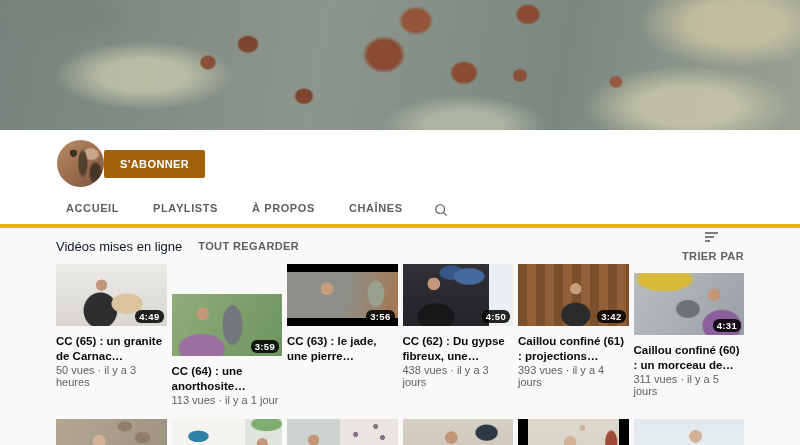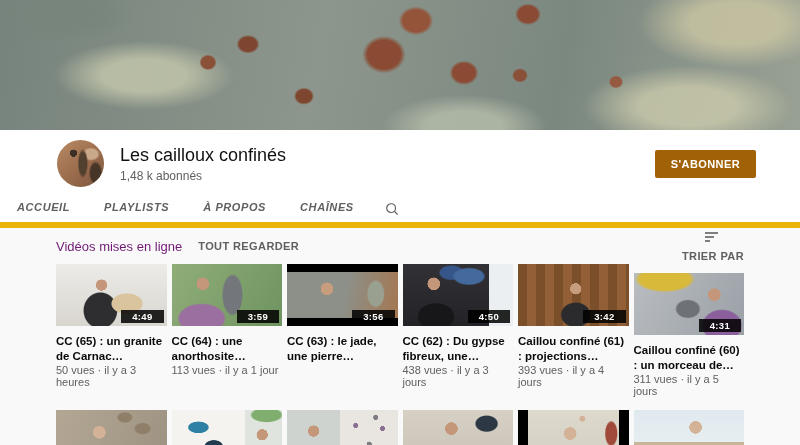--- a/index.html
+++ b/index.html
@@ -37,57 +37,57 @@
       radial-gradient(ellipse 9px 16px at 82% 70%, #473528 55%, rgba(71,53,40,0) 75%),
       linear-gradient(140deg, #b98a64, #9a6c4c 55%, #7a5440); }
   .channel-text { margin-left:16px; flex:1; }
   .channel-name { font-size:18px; color:#111; font-weight:400; line-height:22px; }
   .channel-subs { font-size:12px; color:#606060; margin-top:3px; }
   .subscribe-btn { background:#a16207; color:#fff; border:none; font-family:inherit;
     font-size:11px; font-weight:700; letter-spacing:.4px; padding:8px 16px; border-radius:2px;
     cursor:pointer; margin-right:20px; }
 
   
-  .tabstrip { display:flex; align-items:stretch; background:#fff;
-    border-bottom:6px solid #eab308; height:33px;font-style:italic; }
+  .tabstrip { display:flex; align-items:stretch; padding-left:49px; background:#fff;
+    border-bottom:4px solid #eab308; height:33px; }
   .tab { display:flex; align-items:center; padding:0 17px; font-size:11px; letter-spacing:.6px;
     color:#606060; font-weight:600; cursor:pointer; border-bottom:3px solid transparent; }
   .tab.active { color:#0f0f0f; border-bottom-color:#282828; }
   .tab-search { display:flex; align-items:center; padding:0 14px; cursor:pointer; }
 
   
   .content { background:#f9f9f9; height:282px; padding:0 56px; }
   .section-header { display:flex; align-items:center; height:36px; }
-  .uploads-title { font-size:13px; color:#701a75; font-weight:400; }
+  .uploads-title { font-size:13px; color:#0f172a; font-weight:400; }
   .watch-all { font-size:11px; color:#606060; font-weight:700; letter-spacing:.4px;
     margin-left:16px; cursor:pointer; }
   .sort { margin-left:auto; display:flex; align-items:center; gap:7px; cursor:pointer;flex-direction:column; }
   .sort-label { font-size:11px; color:#606060; font-weight:600; letter-spacing:.4px; }
 
   .grid { display:grid; grid-template-columns:repeat(6, 1fr); column-gap:5px; }
   .grid.row2 { margin-top:13px; }
   .card { width:100%; }
   .thumb { position:relative; width:100%; height:62px; background:#ccc; cursor:pointer; }
   .duration { position:absolute; right:3px; bottom:3px; background:rgba(0,0,0,.85); color:#fff;
-    font-size:9.5px; font-weight:700; padding:1px 11px; border-radius:0; letter-spacing:.3px; }
+    font-size:9.5px; font-weight:700; padding:1px 4px; border-radius:6px; letter-spacing:.3px; }
   .v-title { margin-top:8px; font-size:11.5px; line-height:15px; color:#0a0a0a; font-weight:700;
     display:-webkit-box; -webkit-line-clamp:2; -webkit-box-orient:vertical; overflow:hidden; cursor:pointer; }
   .v-meta { font-size:11px; color:#606060; }
 
   
   .t1 { background:
       radial-gradient(ellipse 26px 17px at 64% 64%, #d9c49e 58%, rgba(217,196,158,0) 62%),
       radial-gradient(ellipse 28px 30px at 40% 75%, #2e2e30 58%, rgba(46,46,48,0) 62%),
       radial-gradient(circle 8px at 41% 34%, #c4977a 68%, rgba(196,151,122,0) 72%),
       linear-gradient(180deg,#ecebe7,#d9d6d0); }
   .t2 { background:
       radial-gradient(ellipse 17px 34px at 55% 50%, #73767a 55%, rgba(115,118,122,0) 62%),
       radial-gradient(circle 9px at 28% 32%, #c4977a 68%, rgba(196,151,122,0) 72%),
       radial-gradient(ellipse 38px 24px at 27% 88%, #9b6fa0 58%, rgba(155,111,160,0) 64%),
-      linear-gradient(120deg,#90ad78,#6e9460); }
+      linear-gradient(120deg,#90ad78,#6e9460); margin-top: 30px; }
   .t3 { background:
       linear-gradient(180deg,#000 0 13%, rgba(0,0,0,0) 13% 87%, #000 87%),
       radial-gradient(circle 9px at 36% 40%, #c79d7e 68%, rgba(199,157,126,0) 72%),
       radial-gradient(ellipse 14px 22px at 80% 48%, #9aa08f 55%, rgba(154,160,143,0) 64%),
       linear-gradient(100deg,#8d9089 52%, #a5764f); }
   .t4 { background:
       linear-gradient(90deg, rgba(0,0,0,0) 0 78%, #eceff1 78%),
       radial-gradient(circle 9px at 28% 32%, #c4977a 68%, rgba(196,151,122,0) 72%),
       radial-gradient(ellipse 26px 14px at 60% 20%, #44699c 55%, rgba(68,105,156,0) 64%),
       radial-gradient(ellipse 20px 12px at 44% 14%, #36568a 55%, rgba(54,86,138,0) 64%),
@@ -151,24 +151,20 @@
 </style>
 </head>
 <body>
 
 <div class="page">
 
   <div class="banner"></div>
 
   <div class="channel-header">
     <div class="avatar"></div>
-    <div class="channel-text">
-      <div class="channel-name">Les cailloux confinés</div>
-      <div class="channel-subs">1,48 k abonnés</div>
-    </div>
     <button class="subscribe-btn">S'ABONNER</button>
   </div>
 
   <div class="tabstrip">
     <div class="tab">ACCUEIL</div>
     <div class="tab">PLAYLISTS</div>
     <div class="tab">À PROPOS</div>
     <div class="tab">CHAÎNES</div>
     <div class="tab-search">
       <svg class="icon-svg" width="14" height="14" viewBox="0 0 16 16">

